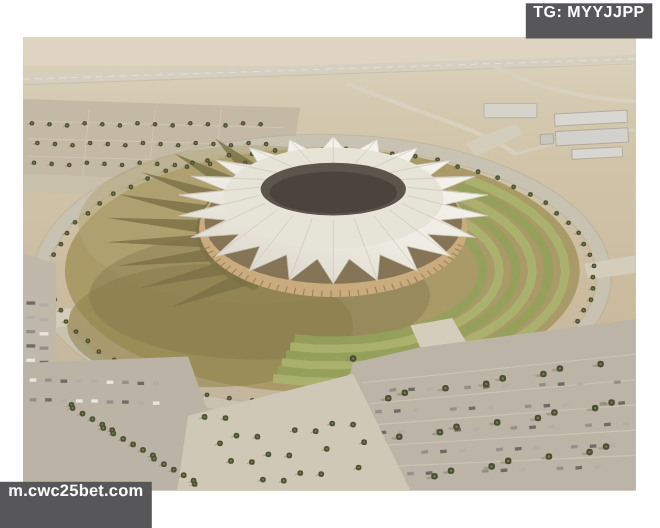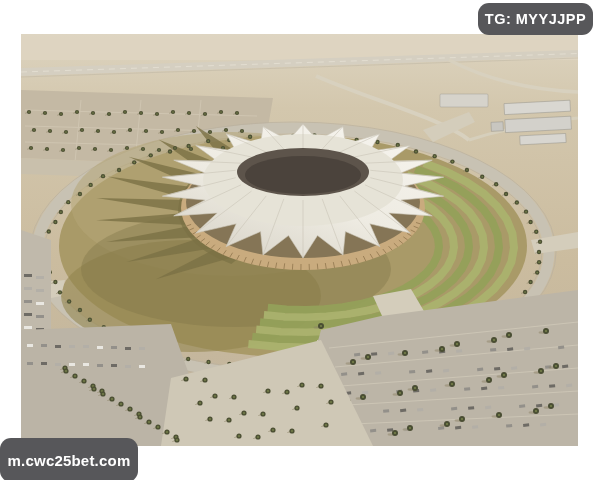--- a/index.html
+++ b/index.html
@@ -8,22 +8,22 @@
     background:#ffffff;
     font-family:"Liberation Sans", sans-serif;
   }
   .photo{
     position:absolute;left:21px;top:34px;width:557px;height:412px;
     overflow:hidden;background:#cbbc9f;
   }
   .photo svg{display:block;width:557px;height:412px;}
   .wm{
     position:absolute;z-index:5;color:#ffffff;
-    display:flex;align-items:center;justify-content:center;
-    background:#57575a;white-space:nowrap;border-radius:11px;
+    display:flex;align-items:flex-start;justify-content:center;
+    background:#57575a;white-space:nowrap;
   }
   #wm-tg{left:478px;top:3px;width:115px;height:32px;font-size:14.5px;font-weight:700;letter-spacing:.5px;}
   #wm-site{left:0;top:438px;width:138px;height:44px;font-size:15px;font-weight:700;letter-spacing:.2px;}
 </style>
 </head>
 <body>
 
 <div class="photo" title="Aerial architectural rendering of a circular stadium with a white tent-crown roof, dark central oculus, olive plaza ring, green terraced lawns, palm-lined ring road, parking lots and desert surroundings">
   <svg id="scene" viewBox="0 0 557 412">
       <defs>

